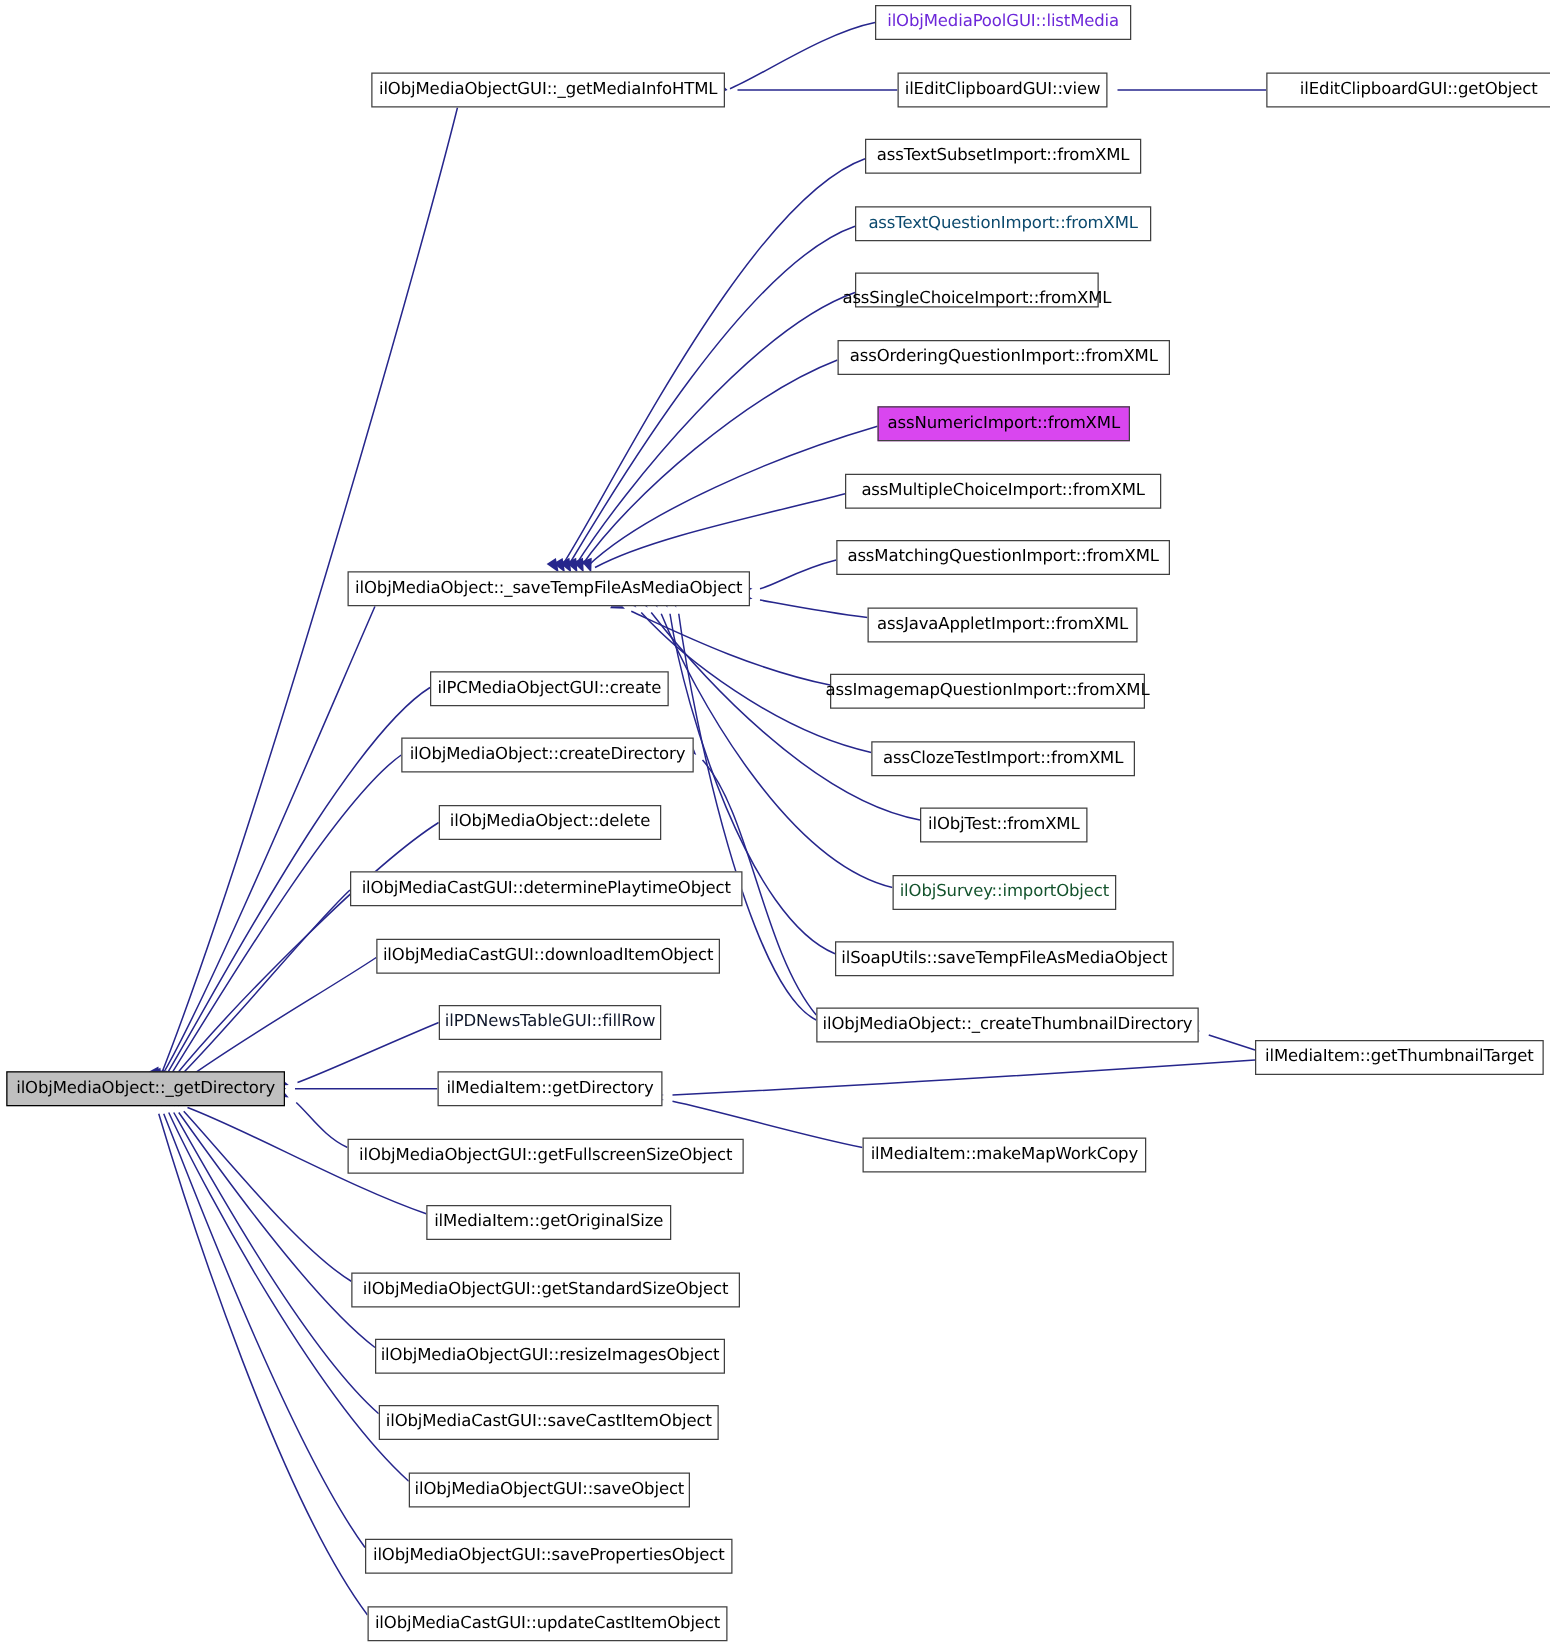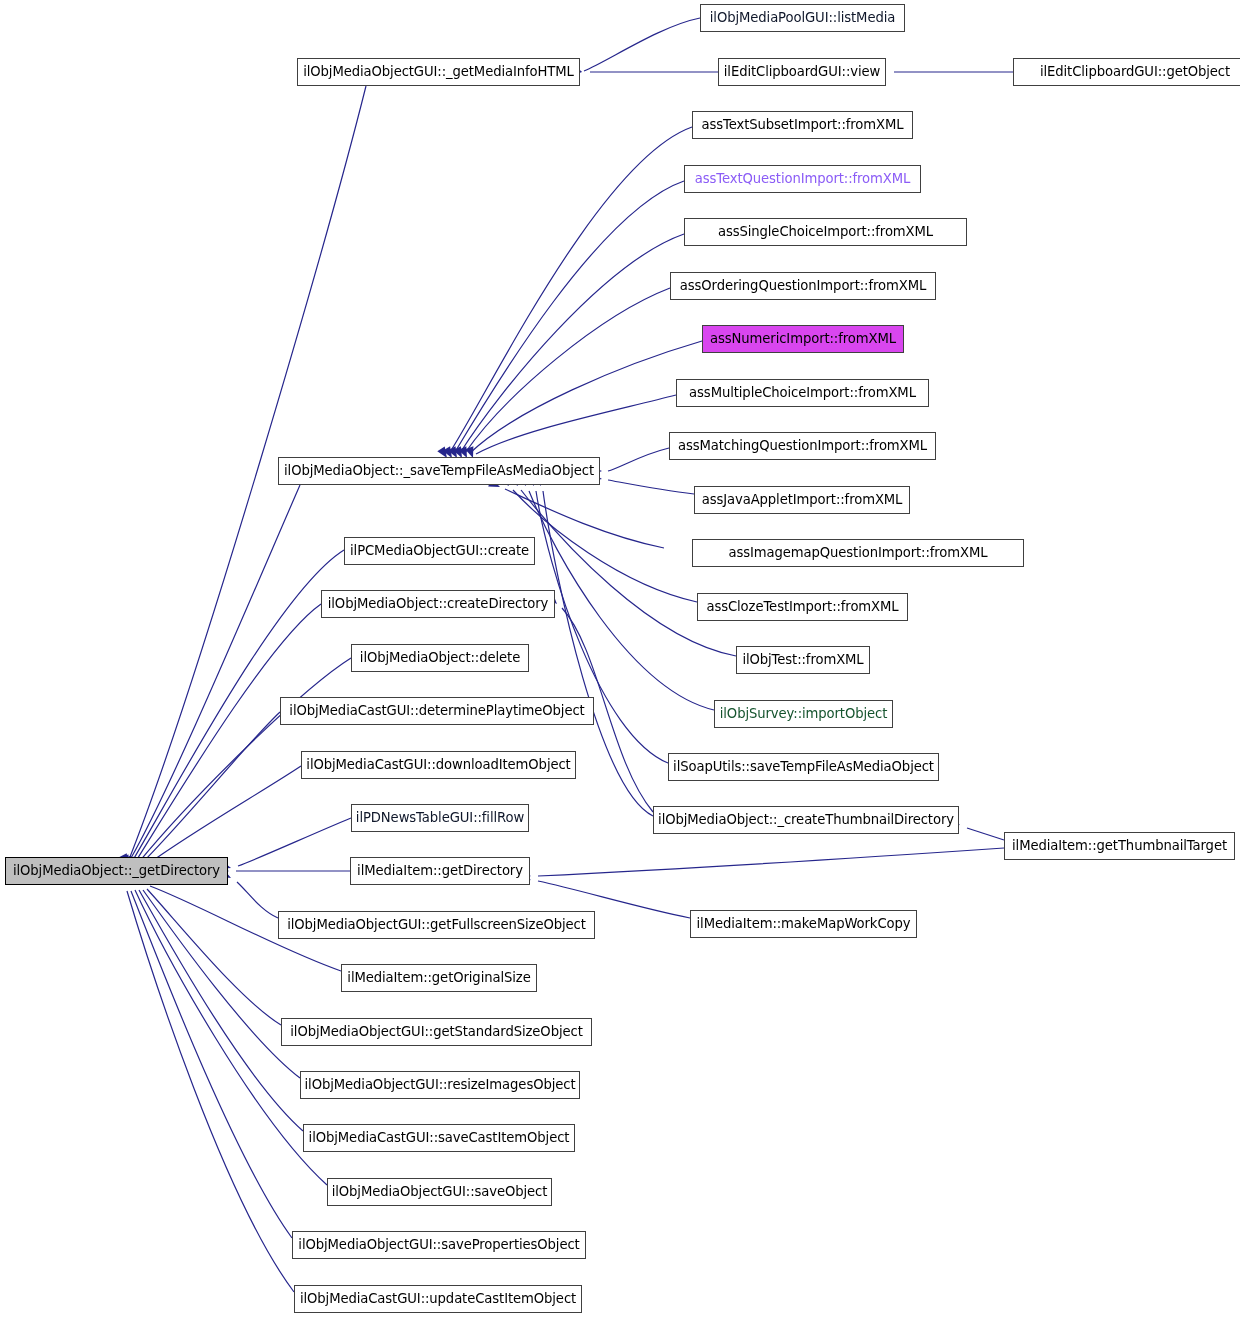--- a/index.html
+++ b/index.html
@@ -129,53 +129,53 @@
       <path d="M 292,1238 C 235,1160 160,965 131,891" fill="none" stroke="#26268c" stroke-width="1.2"></path>
       <polygon points="0,0 -11,-4.4 -11,4.4" fill="#26268c" transform="translate(129,885) rotate(425)"></polygon>
       <path d="M 294,1292 C 225,1200 152,975 127,891" fill="none" stroke="#26268c" stroke-width="1.2"></path>
       <polygon points="0,0 -11,-4.4 -11,4.4" fill="#26268c" transform="translate(125,885) rotate(428)"></polygon>
     </svg>
   <div id="node-layer">
       <div class="node" style="left: 297px; top: 58px; width: 283px; border-color: rgb(64, 64, 64); background: rgb(255, 255, 255);">
         <span class="node-label" style="color: rgb(0, 0, 0);">ilObjMediaObjectGUI::_getMediaInfoHTML</span>
       </div>
       <div class="node" style="left: 700px; top: 4px; width: 205px; border-color: rgb(64, 64, 64); background: rgb(255, 255, 255);">
-        <span class="node-label" style="color: #0f172a;">ilObjMediaPoolGUI::listMedia</span>
+        <span class="node-label" style="color: #6d28d9;">ilObjMediaPoolGUI::listMedia</span>
       </div>
       <div class="node" style="left: 718px; top: 58px; width: 168px; border-color: rgb(64, 64, 64); background: rgb(255, 255, 255);">
         <span class="node-label" style="color: rgb(0, 0, 0);">ilEditClipboardGUI::view</span>
       </div>
       <div class="node" style="left: 1013px; top: 58px; width: 244px; border-color: rgb(64, 64, 64); background: rgb(255, 255, 255);">
         <span class="node-label" style="color: rgb(0, 0, 0);">ilEditClipboardGUI::getObject</span>
       </div>
       <div class="node" style="left: 692px; top: 111px; width: 221px; border-color: rgb(64, 64, 64); background: rgb(255, 255, 255);">
         <span class="node-label" style="color: rgb(0, 0, 0);">assTextSubsetImport::fromXML</span>
       </div>
       <div class="node" style="left: 684px; top: 165px; width: 237px; border-color: rgb(64, 64, 64); background: rgb(255, 255, 255);">
-        <span class="node-label" style="color: #8b5cf6;">assTextQuestionImport::fromXML</span>
-      </div>
-      <div class="node" style="left: 684px; top: 218px; width: 283px; border-color: rgb(64, 64, 64); background: rgb(255, 255, 255);">
+        <span class="node-label" style="color: #0c4a6e;">assTextQuestionImport::fromXML</span>
+      </div>
+      <div class="node" style="left: 684px; top: 218px; width: 195px; border-color: rgb(64, 64, 64); background: rgb(255, 255, 255); align-items: flex-end;">
         <span class="node-label" style="color: rgb(0, 0, 0);">assSingleChoiceImport::fromXML</span>
       </div>
       <div class="node" style="left: 670px; top: 272px; width: 266px; border-color: rgb(64, 64, 64); background: rgb(255, 255, 255);">
         <span class="node-label" style="color: rgb(0, 0, 0);">assOrderingQuestionImport::fromXML</span>
       </div>
       <div class="node" style="left: 702px; top: 325px; width: 202px; border-color: rgb(64, 64, 64); background: #d946ef;">
         <span class="node-label" style="color: rgb(0, 0, 0);">assNumericImport::fromXML</span>
       </div>
       <div class="node" style="left: 676px; top: 379px; width: 253px; border-color: rgb(64, 64, 64); background: rgb(255, 255, 255);">
         <span class="node-label" style="color: rgb(0, 0, 0);">assMultipleChoiceImport::fromXML</span>
       </div>
       <div class="node" style="left: 669px; top: 432px; width: 267px; border-color: rgb(64, 64, 64); background: rgb(255, 255, 255);">
         <span class="node-label" style="color: rgb(0, 0, 0);">assMatchingQuestionImport::fromXML</span>
       </div>
       <div class="node" style="left: 694px; top: 486px; width: 216px; border-color: rgb(64, 64, 64); background: rgb(255, 255, 255);">
         <span class="node-label" style="color: rgb(0, 0, 0);">assJavaAppletImport::fromXML</span>
       </div>
-      <div class="node" style="left: 664px; top: 539px; width: 332px; border-color: rgb(64, 64, 64); background: rgb(255, 255, 255); margin-left: 28px;">
+      <div class="node" style="left: 664px; top: 539px; width: 252px; border-color: rgb(64, 64, 64); background: rgb(255, 255, 255);">
         <span class="node-label" style="color: rgb(0, 0, 0);">assImagemapQuestionImport::fromXML</span>
       </div>
       <div class="node" style="left: 697px; top: 593px; width: 211px; border-color: rgb(64, 64, 64); background: rgb(255, 255, 255);">
         <span class="node-label" style="color: rgb(0, 0, 0);">assClozeTestImport::fromXML</span>
       </div>
       <div class="node" style="left: 736px; top: 646px; width: 134px; border-color: rgb(64, 64, 64); background: rgb(255, 255, 255); justify-content: center;">
         <span class="node-label" style="color: rgb(0, 0, 0);">ilObjTest::fromXML</span>
       </div>
       <div class="node" style="left: 714px; top: 700px; width: 179px; border-color: rgb(64, 64, 64); background: rgb(255, 255, 255);">
         <span class="node-label" style="color: #14532d;">ilObjSurvey::importObject</span>

